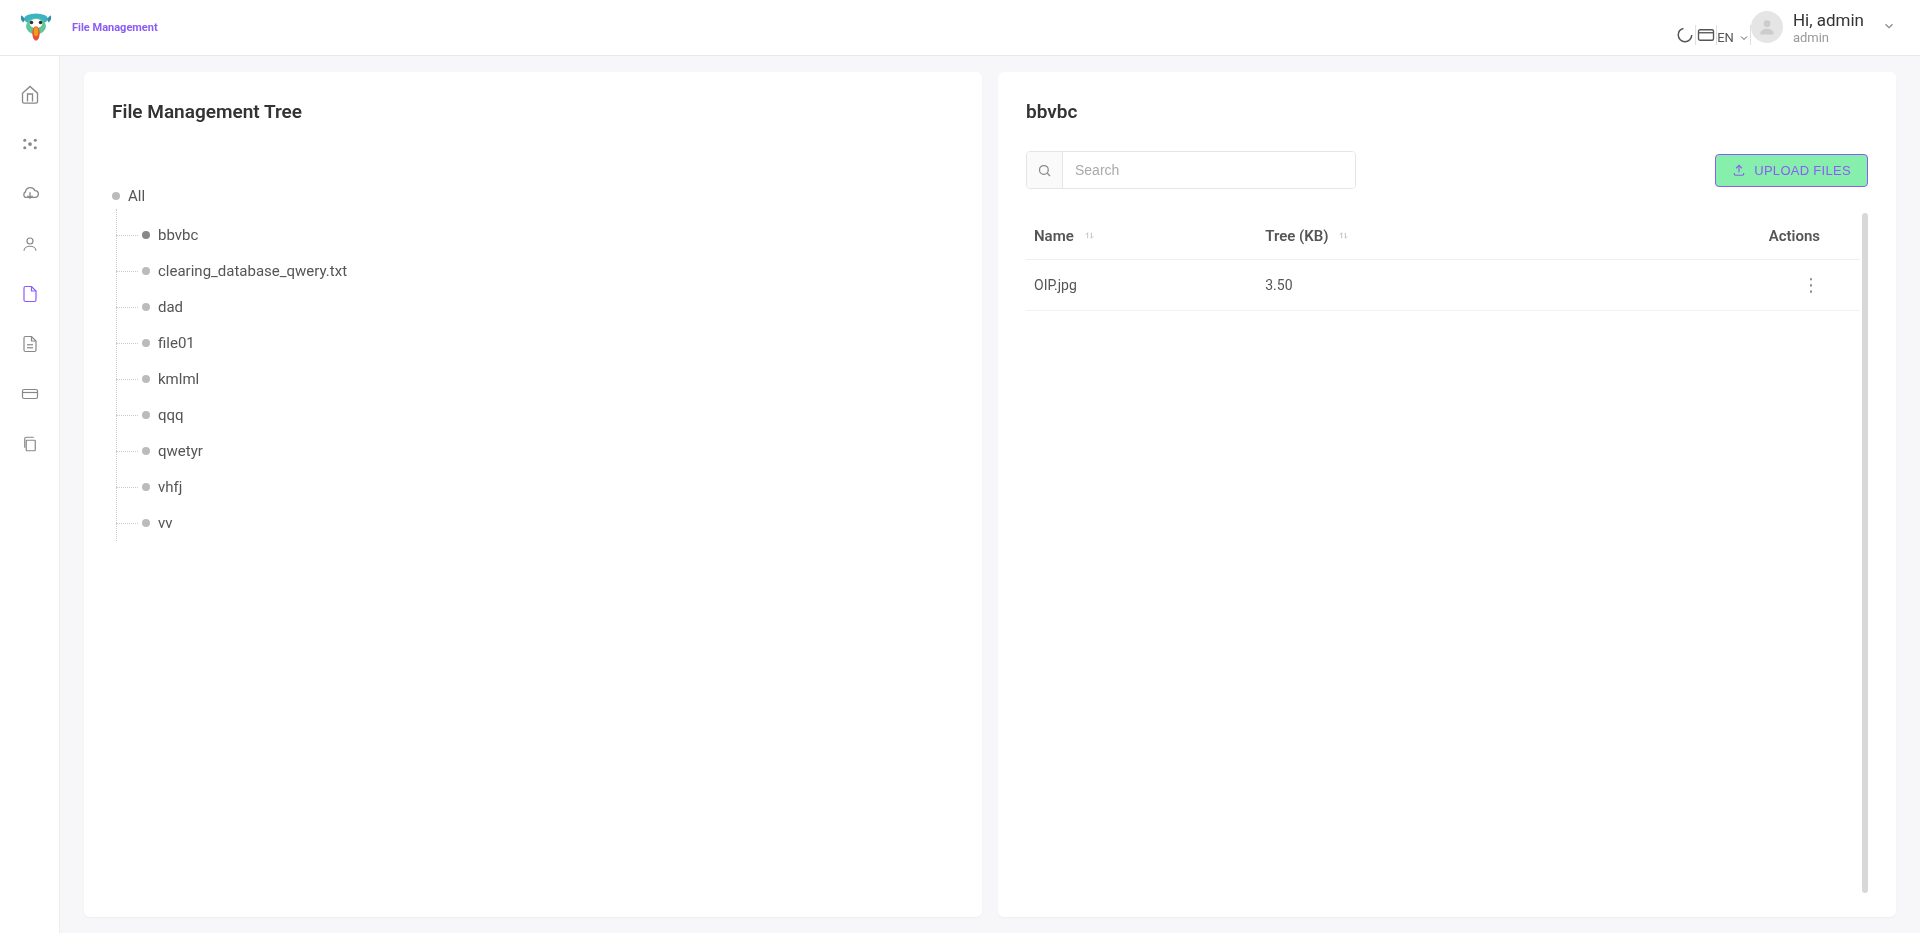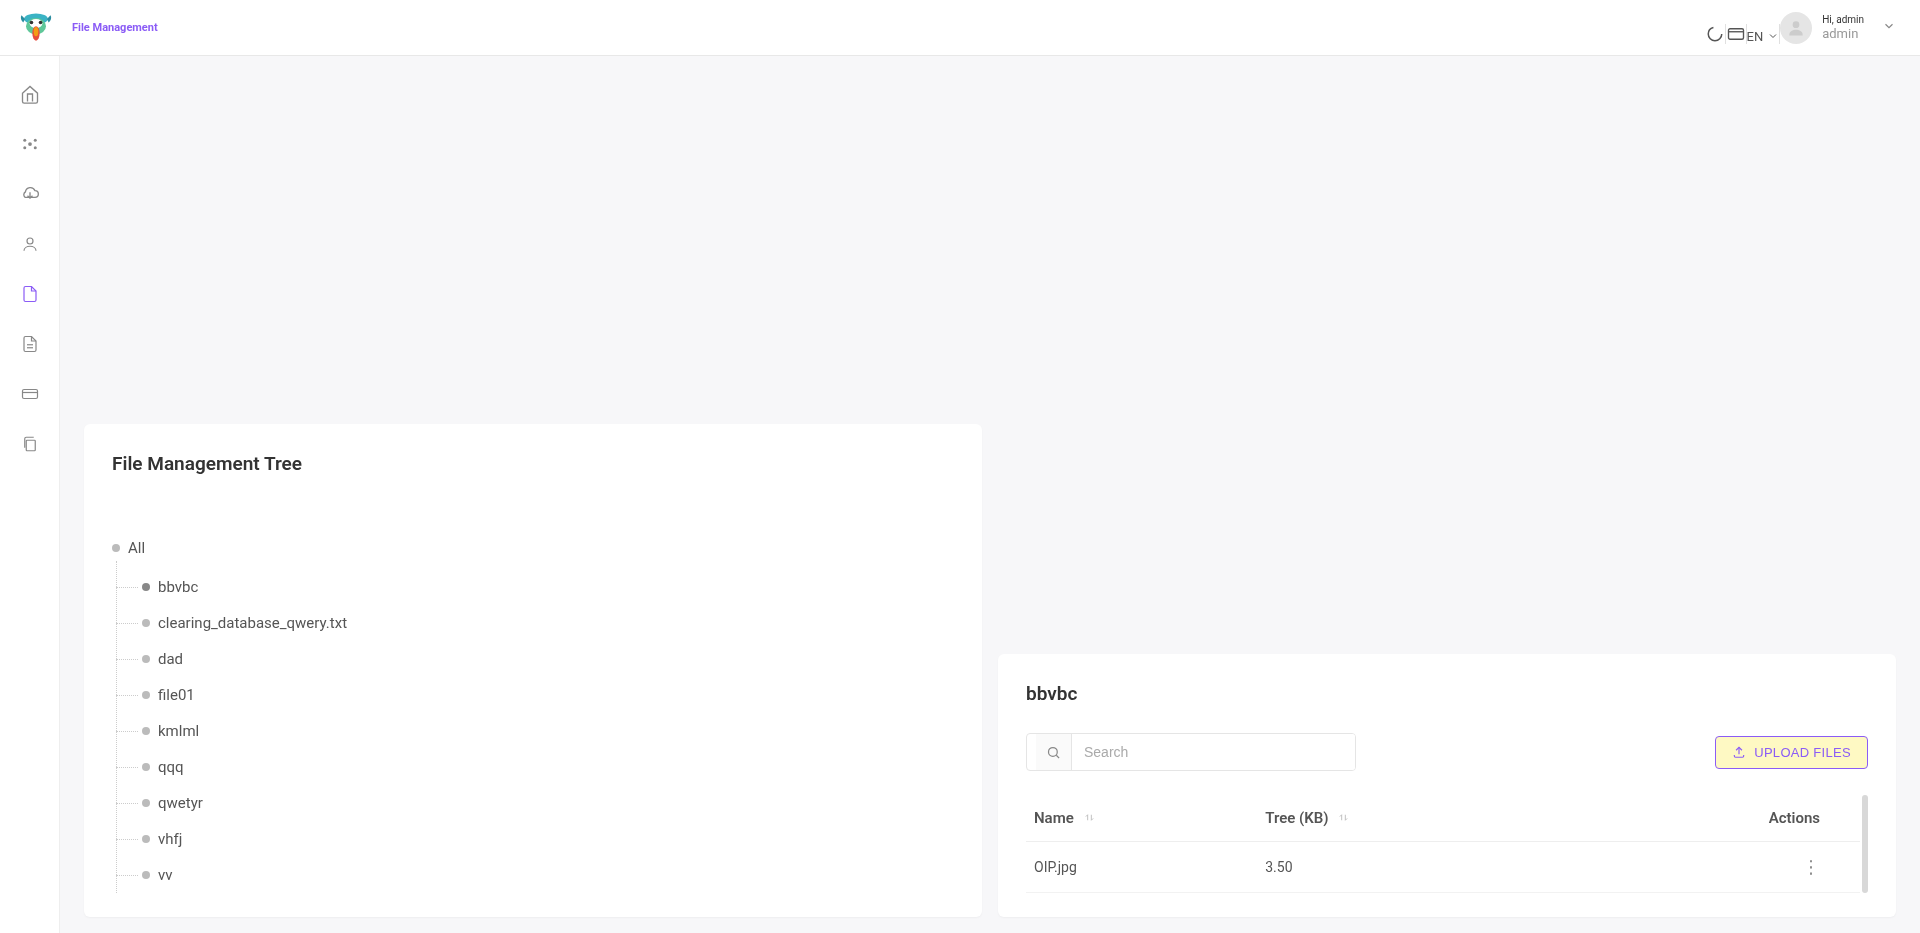--- a/index.html
+++ b/index.html
@@ -12,54 +12,54 @@
     .logo-box { width: 40px; height: 40px; display: flex; align-items: center; justify-content: center; margin-right: 16px; }
     .page-title { color: #8b5cf6; font-size: 11px; font-weight: 700; }
     .header-spacer { flex: 1; }
     .header-right { display: flex; align-items: flex-end; padding-right: 8px; }
     .header-icon { width: 20px; height: 20px; color: #555; cursor: pointer; display: flex; align-items: center; justify-content: center; }
     .header-divider { width: 1px; height: 20px; background: #e0e0e0; }
     .lang-selector { display: flex; align-items: center; gap: 4px; color: #555; cursor: pointer; font-size: 13px; }
     .user-box { display: flex; align-items: center; gap: 10px; cursor: pointer; }
     .avatar { width: 32px; height: 32px; border-radius: 50%; background: #e5e5e5; display: flex; align-items: center; justify-content: center; }
     .user-info { display: flex; flex-direction: column; line-height: 1.2; }
-    .user-greeting { font-size: 10px; color: #333; }
+    .user-greeting { font-size: 17px; color: #333; }
     .user-name { font-size: 13px; color: #999; }
     .chevron-down { margin-left: 8px; color: #888; }
     
     
     .body-wrap { display: flex; flex: 1; overflow: hidden; }
     .sidebar { width: 60px; background: #fff; border-right: 1px solid #eee; display: flex; flex-direction: column; align-items: center; padding-top: 28px; gap: 30px; }
     .sidebar-item { width: 20px; height: 20px; color: #888; cursor: pointer; display: flex; align-items: center; justify-content: center; }
     .sidebar-item.active { color: #8b5cf6; }
     
-    .content { flex: 1; padding: 16px 24px; display: flex; gap: 16px; overflow: hidden; align-items: flex-end; }
+    .content { flex: 1; padding: 16px 24px; display: flex; gap: 16px; overflow: hidden; }
     .panel { background: #fff; border-radius: 6px; box-shadow: 0 1px 2px rgba(0,0,0,0.04); flex: 1; padding: 28px 28px 24px; display: flex; flex-direction: column; overflow: hidden; }
     .panel-title { font-size: 19px; font-weight: 600; color: #333; margin-bottom: 28px; }
     
     
     .tree { padding-left: 0; }
     .tree-root { padding-left: 0; }
     .tree-root::before { display: none; }
     .tree-label-row { display: flex; align-items: center; gap: 8px; padding: 8px 0; cursor: pointer; color: #555; font-size: 15px; position: relative; margin-top: 28px; }
     .tree-root > .tree-label-row { padding-bottom: 12px; }
     .tree-dot { width: 8px; height: 8px; border-radius: 50%; background: #bbb; flex-shrink: 0; position: relative; z-index: 1; }
     .tree-children { padding-left: 30px; position: relative; }
     .tree-children::before { content: ''; position: absolute; left: 4px; top: -8px; bottom: 0; border-left: 1px dotted #ccc; }
     .tree-child-row { display: flex; align-items: center; gap: 8px; padding: 9px 0; cursor: pointer; color: #555; font-size: 15px; position: relative; }
     .tree-child-row::before { content: ''; position: absolute; left: -26px; top: 50%; width: 22px; border-top: 1px dotted #ccc; }
     .tree-child-row.selected .tree-dot { background: #888; }
     
     
     .right-controls { display: flex; justify-content: space-between; align-items: center; margin-bottom: 24px; }
-    .search-box { display: flex; align-items: center; border: 1px solid #e5e5e5; border-radius: 4px; overflow: hidden; width: 330px; padding-left: 9px; }
+    .search-box { display: flex; align-items: center; border: 1px solid #e5e5e5; border-radius: 4px; overflow: hidden; width: 330px; }
     .search-icon-box { width: 36px; height: 36px; display: flex; align-items: center; justify-content: center; background: #fafafa; border-right: 1px solid #e5e5e5; color: #888; }
     .search-input { flex: 1; border: none; outline: none; padding: 0 12px; height: 36px; font-size: 14px; color: #555; }
     .search-input::placeholder { color: #aaa; }
-    .upload-btn { display: flex; align-items: center; gap: 8px; border: 1px solid #8b5cf6; color: #8b5cf6; background: #fef9c3; padding: 8px 16px; border-radius: 4px; font-size: 13px; font-weight: 500; cursor: pointer; letter-spacing: 0.3px; }
+    .upload-btn { display: flex; align-items: center; gap: 8px; border: 1px solid #8b5cf6; color: #8b5cf6; background: #86efac; padding: 8px 16px; border-radius: 4px; font-size: 13px; font-weight: 500; cursor: pointer; letter-spacing: 0.3px; }
     
     .table-wrap { flex: 1; overflow-y: auto; position: relative; padding-right: 8px; }
     .table { width: 100%; border-collapse: collapse; }
     .table th { text-align: left; padding: 14px 8px; font-size: 15px; font-weight: 600; color: #555; border-bottom: 1px solid #eee; }
     .table th.actions-col, .table td.actions-col { text-align: right; padding-right: 40px; }
     .sort-icon { color: #bbb; margin-left: 6px; font-size: 11px; display: inline-flex; }
     .table td { padding: 16px 8px; font-size: 14px; color: #555; border-bottom: 1px solid #f2f2f2; }
     .action-dots { cursor: pointer; color: #888; font-size: 18px; line-height: 1; }
     
     .scrollbar-vis { position: absolute; right: 0; top: 0; bottom: 0; width: 6px; background: #d8d8d8; border-radius: 3px; }

